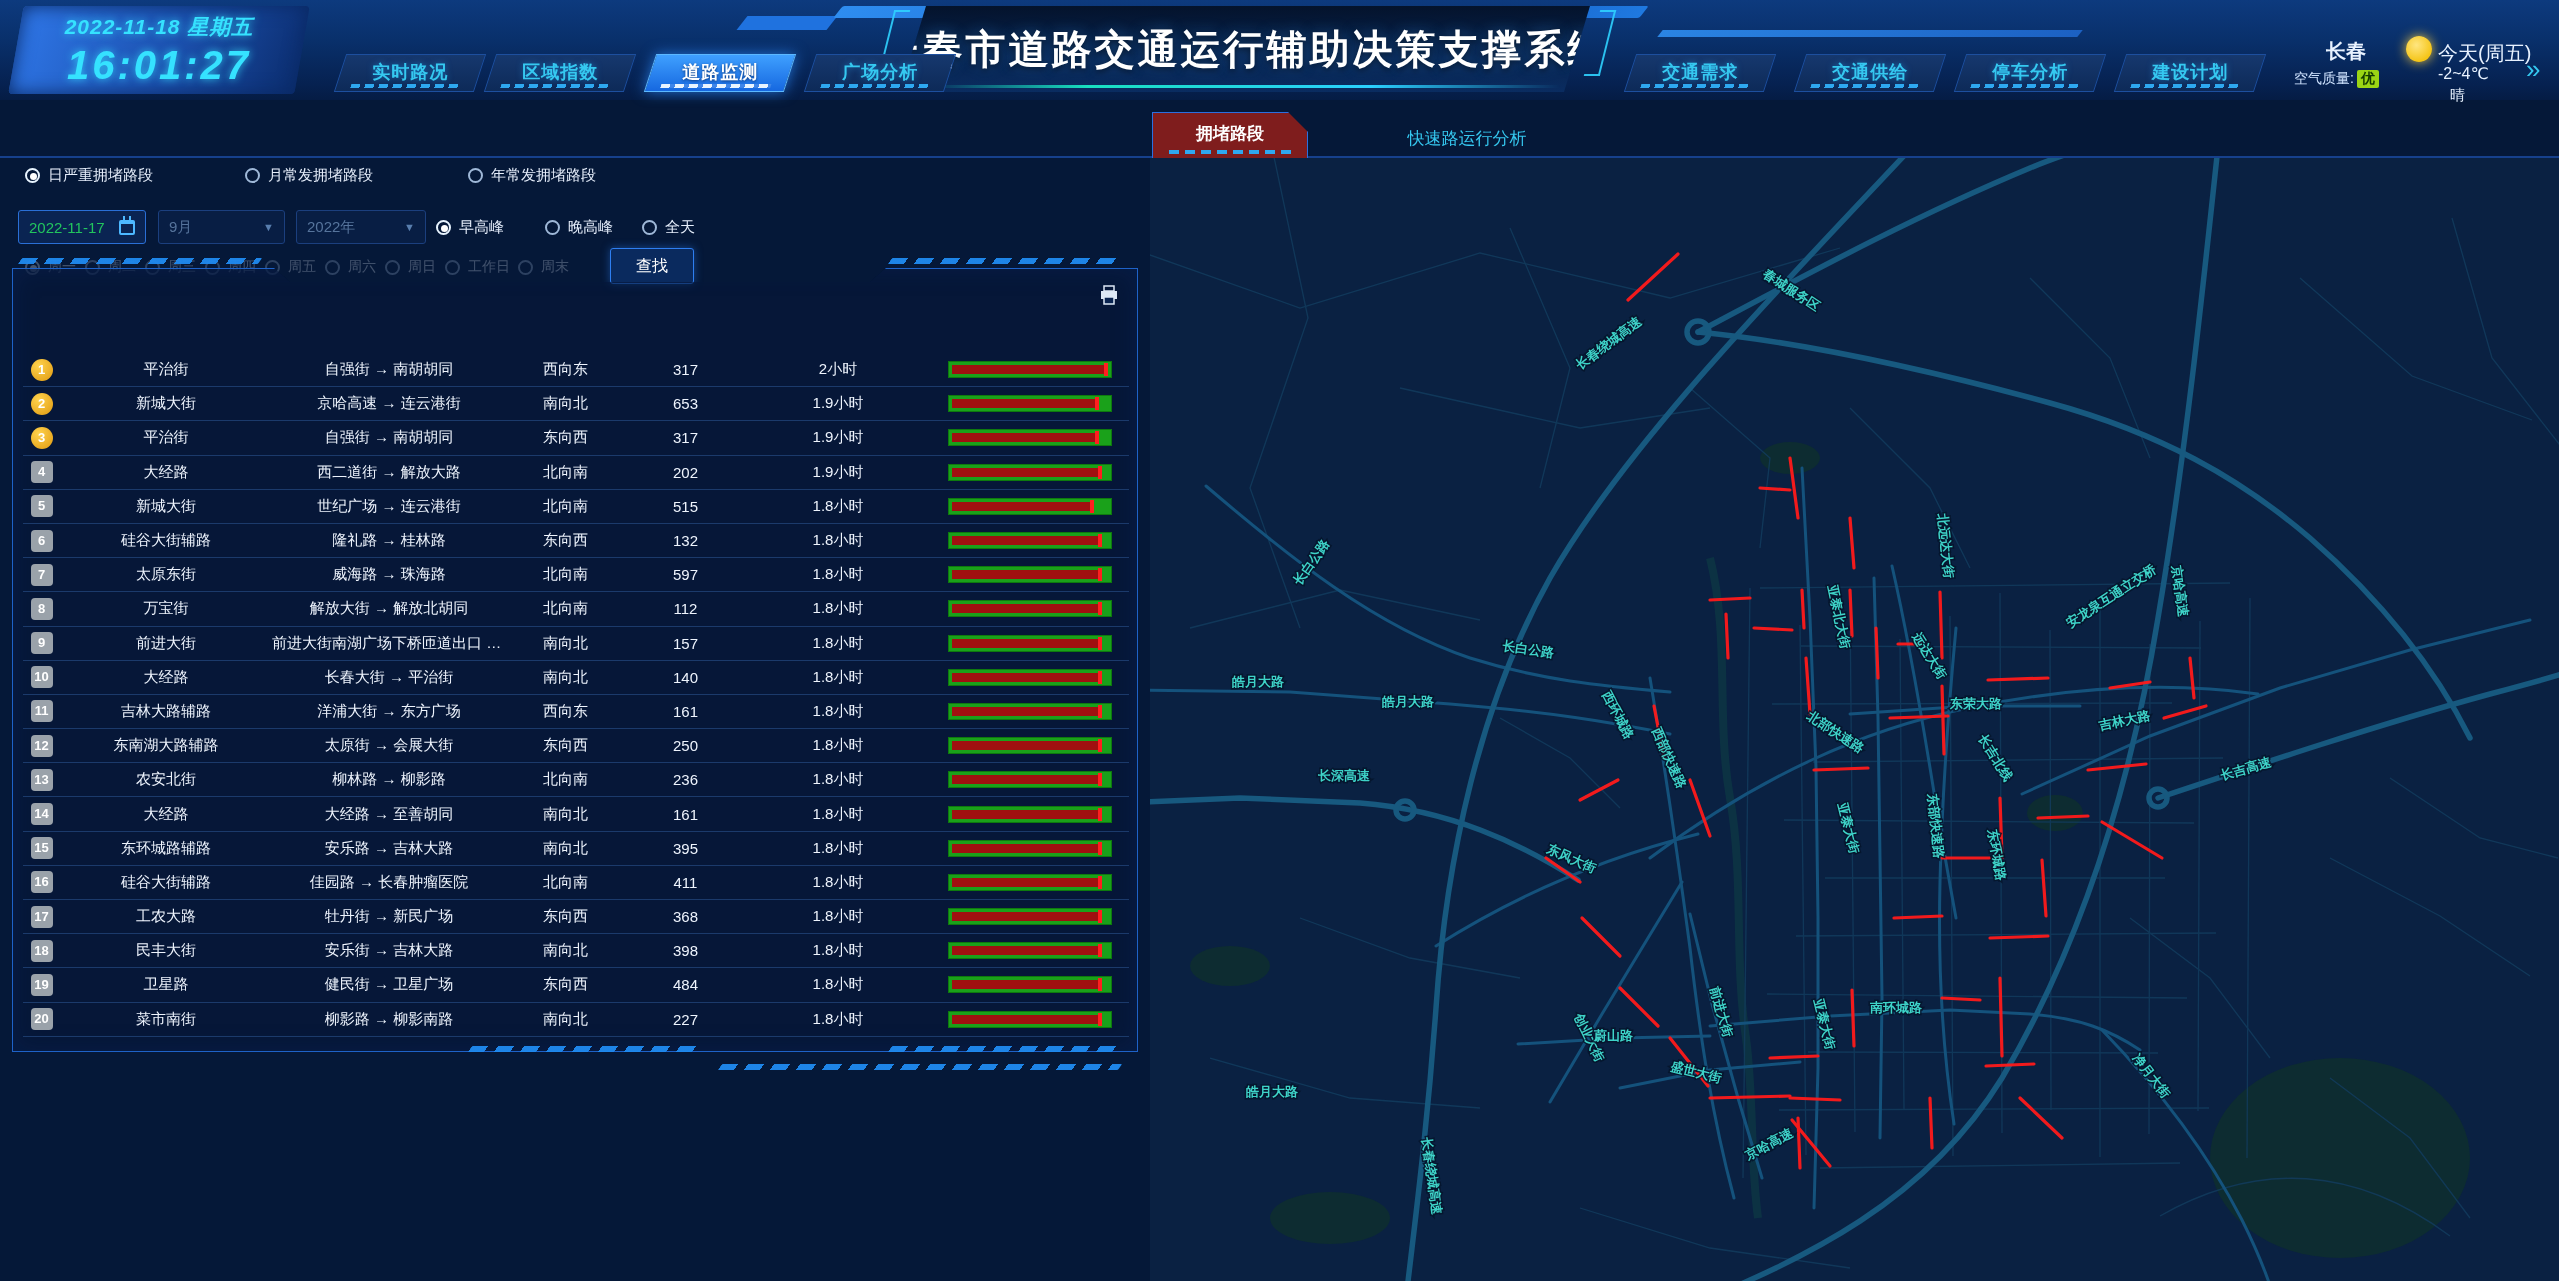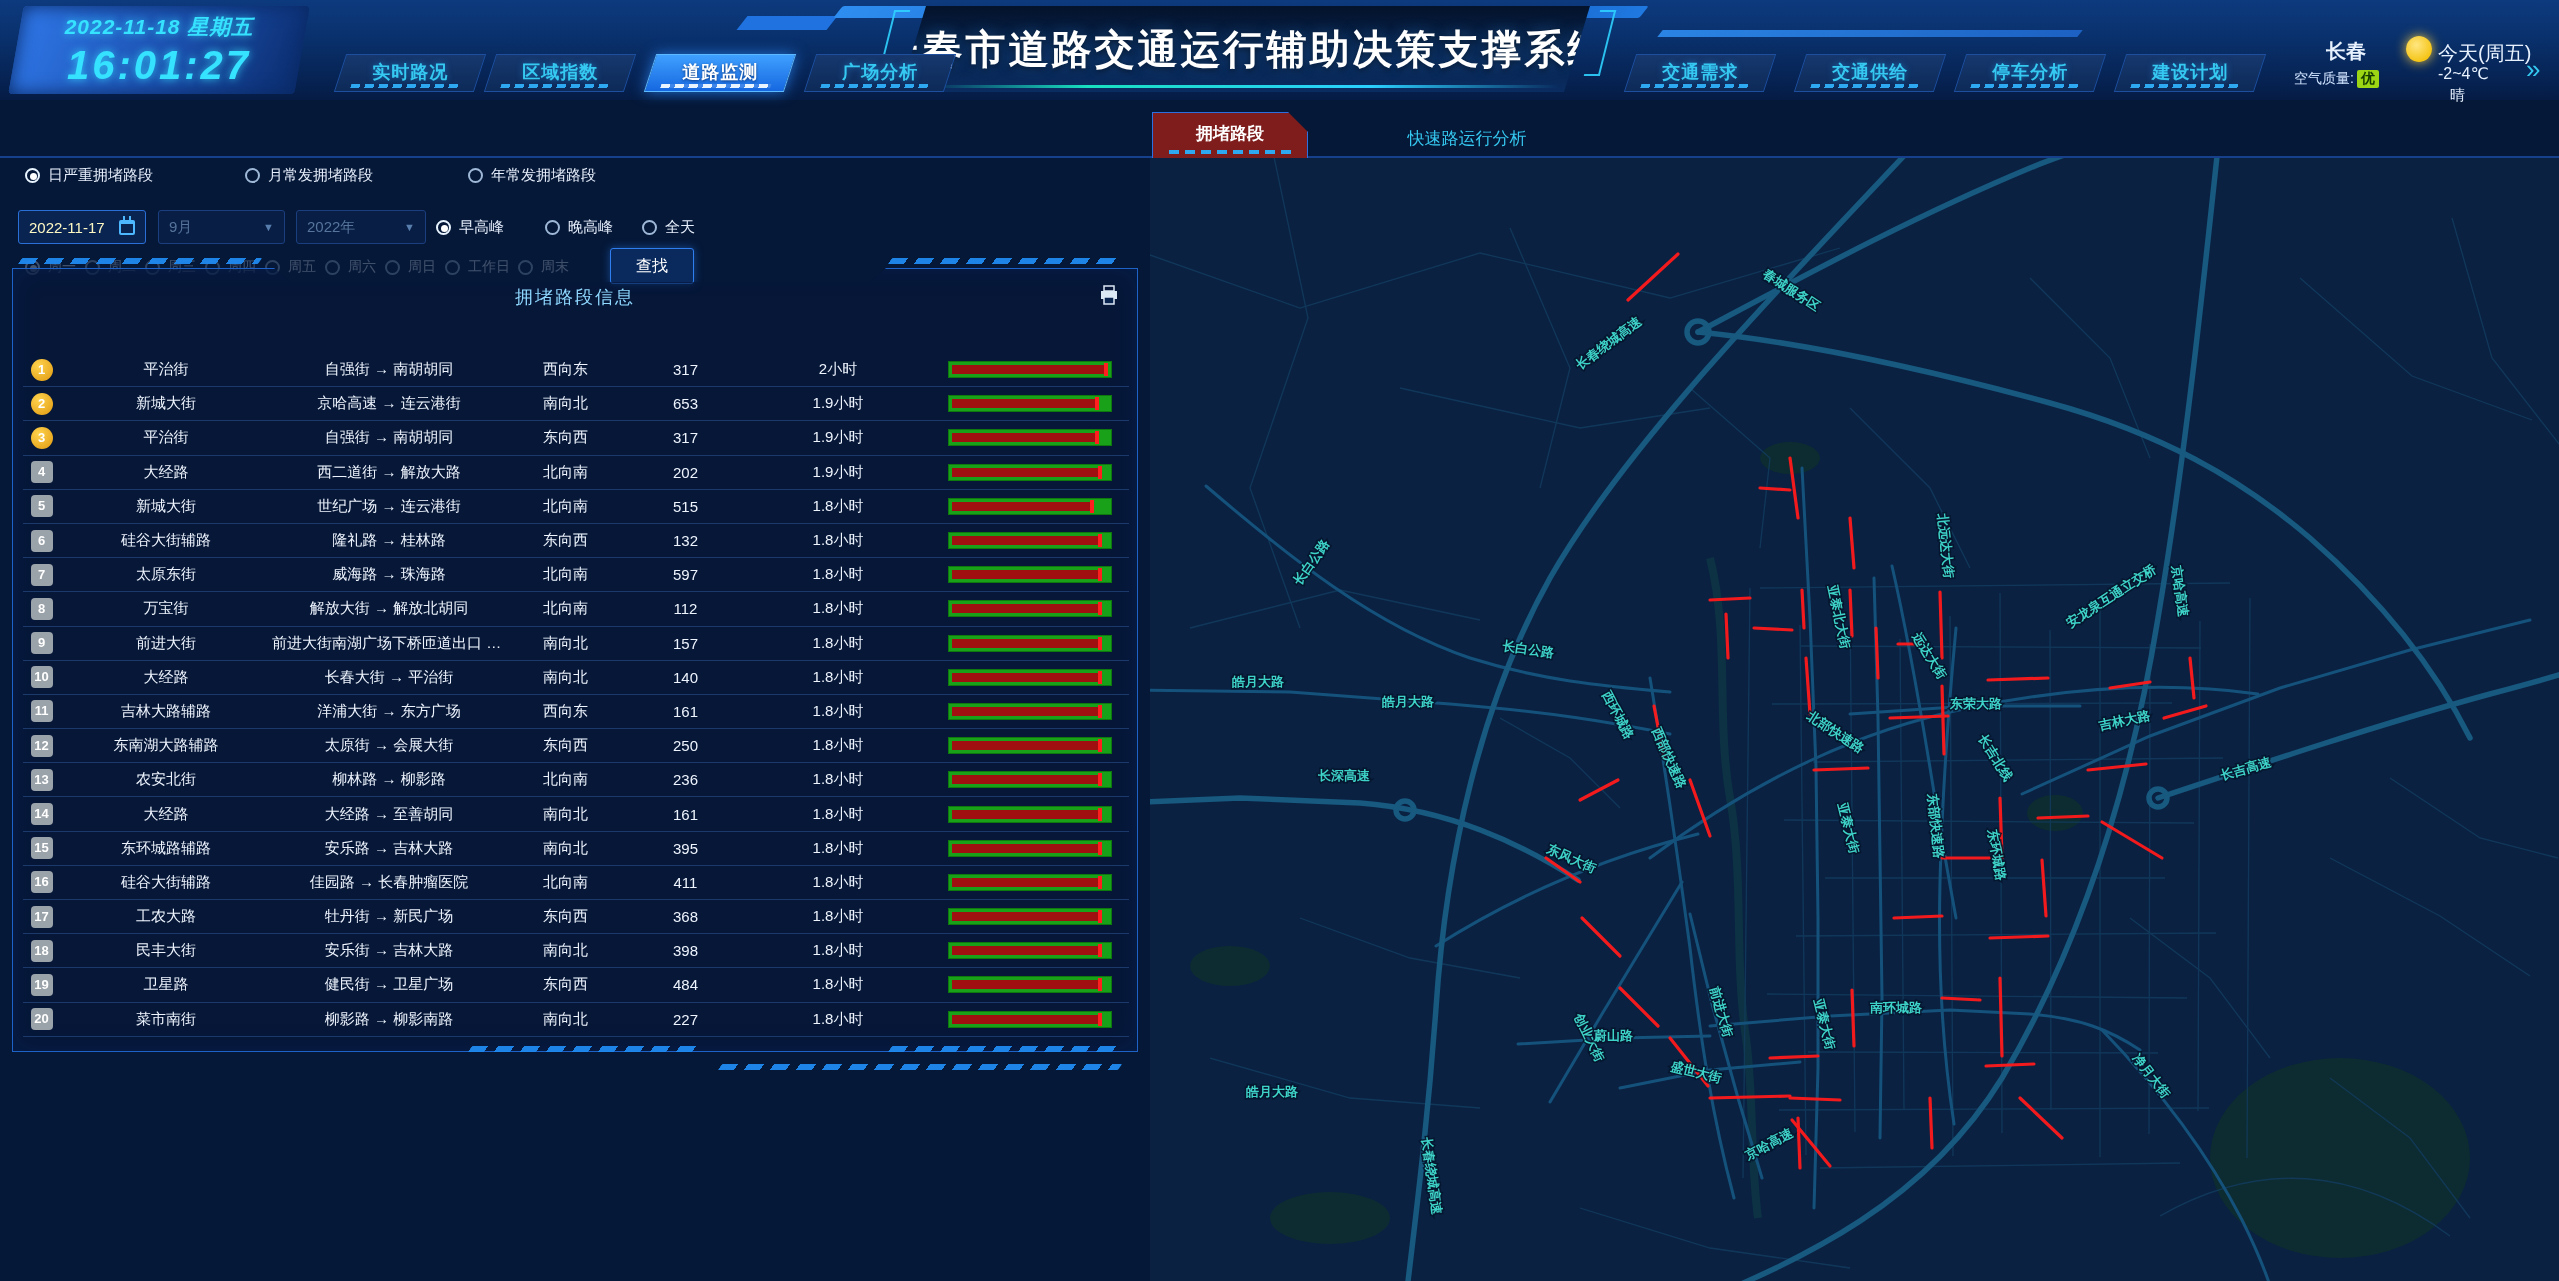--- a/index.html
+++ b/index.html
@@ -71,21 +71,21 @@
 
   
   .f-item{position:absolute;display:flex;align-items:center;cursor:pointer;}
   .rdo{width:15px;height:15px;border:2px solid #9fb8d8;border-radius:50%;display:inline-block;position:relative;flex:none;}
   .rdo.on{border-color:#e8f4ff;}
   .rdo.on:after{content:"";position:absolute;left:3px;top:3px;width:7px;height:7px;border-radius:50%;background:#fff;}
   .f-item .f-lbl{margin-left:8px;font-size:15px;color:#e6eefb;white-space:nowrap;}
   .f-item.disabled{opacity:.26;}
   .f-item.small .f-lbl{font-size:14px;}
 
-  .inp{position:absolute;height:34px;background:#0a2452;border:1px solid #2a6fd6;border-radius:3px;color:#fef9c3;
+  .inp{position:absolute;height:34px;background:#0a2452;border:1px solid #2a6fd6;border-radius:3px;color:#22c55e;
     font-size:15px;display:flex;align-items:center;padding:0 10px;cursor:pointer;}
   .inp .caret{margin-left:auto;color:#587eae;font-size:11px;}
   .inp.dis{border-color:#1b3f7e;color:#56749c;background:#081e44;}
   .cal-ico{margin-left:auto;width:16px;height:15px;border:2px solid #4db8ff;border-top-width:4px;border-radius:2px;position:relative;}
   .cal-ico:before{content:"";position:absolute;left:2px;top:-8px;width:2px;height:4px;background:#4db8ff;box-shadow:6px 0 #4db8ff;}
 
   .btn-find{position:absolute;left:610px;top:248px;width:84px;height:36px;background:#0a2a5e;border:1px solid #2e7ef0;
     color:#fff;font-size:16px;border-radius:3px;cursor:pointer;box-shadow:0 0 8px rgba(40,120,230,.5);}
 
   
@@ -283,21 +283,20 @@
         <span class="f-lbl">周末</span>
       </div>
     </div>
 
   <button class="btn-find">查找</button>
 
   <div class="dashes" style="left:20px;top:258px;width:240px;"></div>
   <div class="dashes" style="left:890px;top:258px;width:232px;"></div>
 
   <div class="panel tbl-panel">
-    <div class="tbl-title">拥堵路段信息</div>
     <svg class="printer" viewBox="0 0 20 20">
       <rect x="5" y="1" width="10" height="5" fill="none" stroke="#dde8f5" stroke-width="1.5"></rect>
       <rect x="2" y="6" width="16" height="8" fill="#dde8f5"></rect>
       <rect x="5" y="12" width="10" height="7" fill="#0a2450" stroke="#dde8f5" stroke-width="1.5"></rect>
     </svg>
     <div class="tbody" id="tableBody">
         <div class="t-row">
           <div class="td" style="width: 37px;">
             <div class="badge gold">1</div>
           </div>

